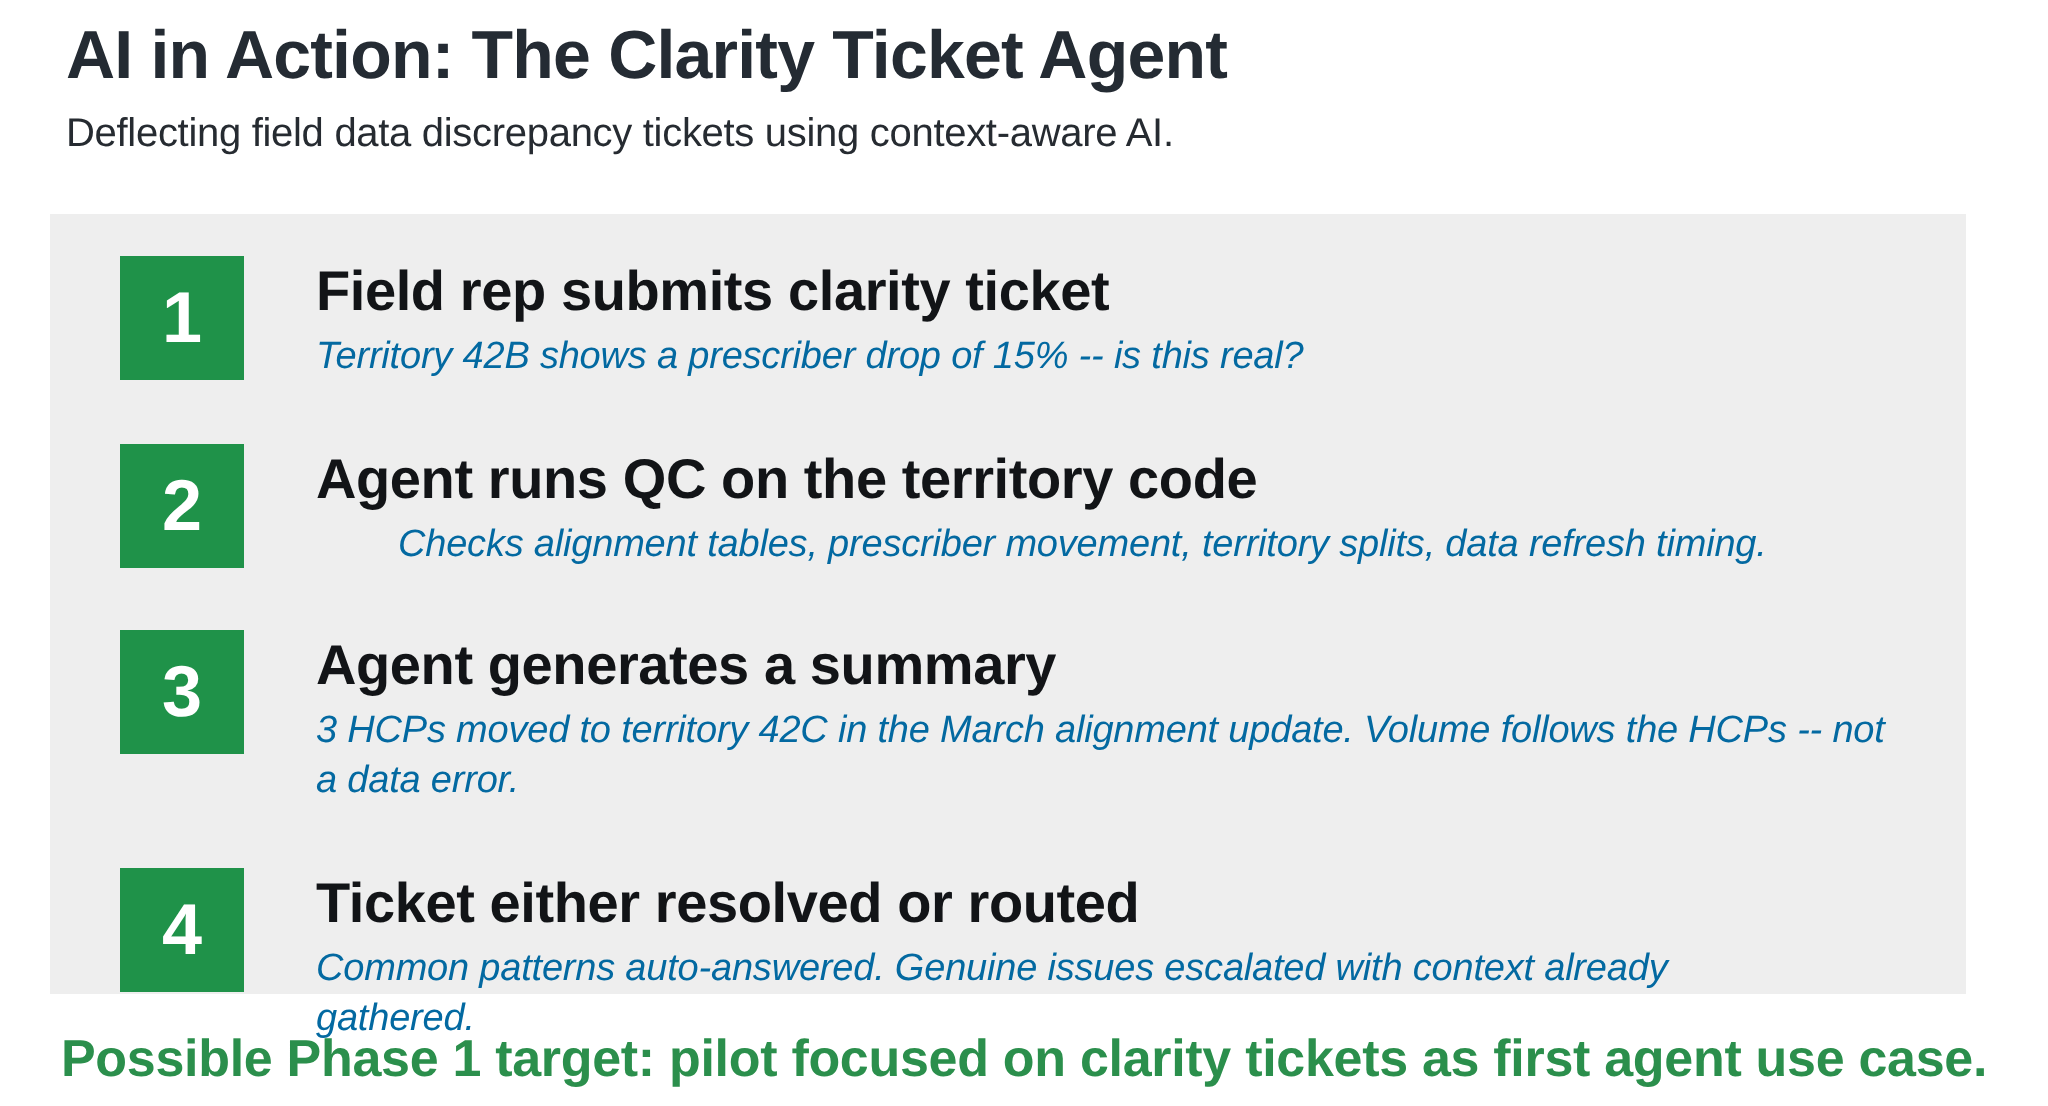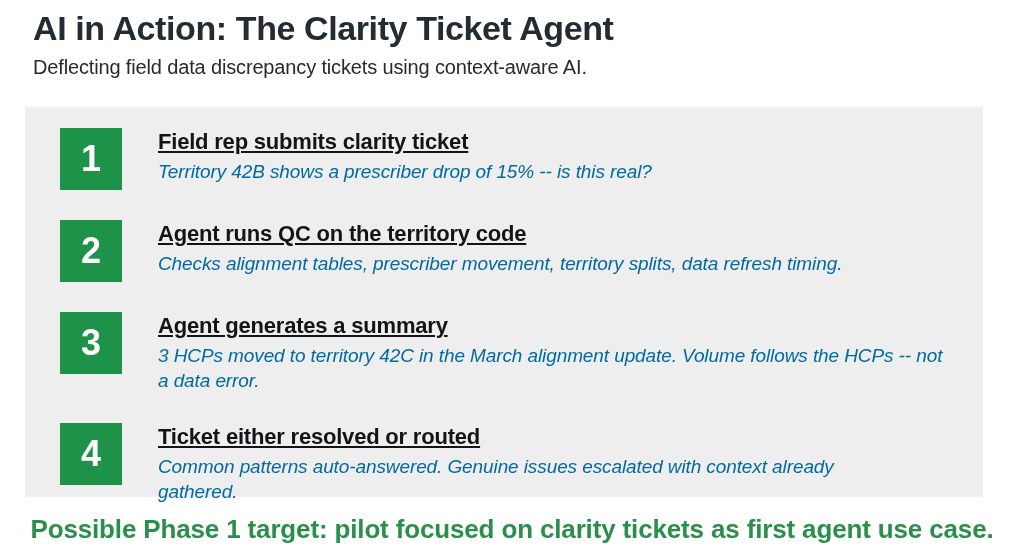--- a/index.html
+++ b/index.html
@@ -90,43 +90,42 @@
   }
 
   .step-body {
     margin-left: 36px;
     padding-top: 1px;
     flex: 1 1 auto;
     min-width: 0;
   }
 
   .step-heading {
-    font-size: 22px;
+    font-size: 28px;
     font-weight: 700;
     color: #121417;
     letter-spacing: -0.2px;
     line-height: 1.18;
     margin: 0;
-    text-decoration: underline;
   }
 
   .step-desc {
     font-size: 19px;
     font-style: italic;
     font-weight: 400;
     color: #0369a1;
     letter-spacing: -0.1px;
     line-height: 1.3;
     margin: 5px 0 0 0;
     max-width: 790px;
   }
 
   
   .step-1 .step-desc { max-width: 820px; }
-  .step-2 .step-desc { max-width: 760px; }
+  .step-2 .step-desc { max-width: 760px; margin-left: 41px; }
   .step-3 .step-desc { max-width: 790px; }
   .step-4 .step-desc { max-width: 752px; }
 
   
   .footer {
     position: absolute;
     left: 0;
     right: 0;
     top: 513px;
     text-align: center;

